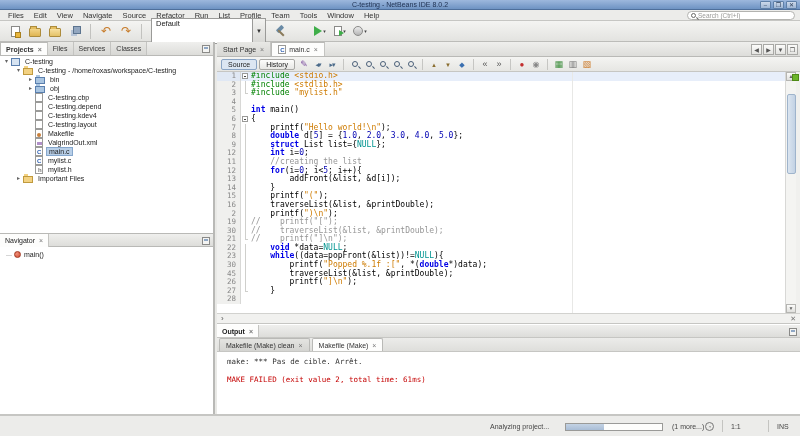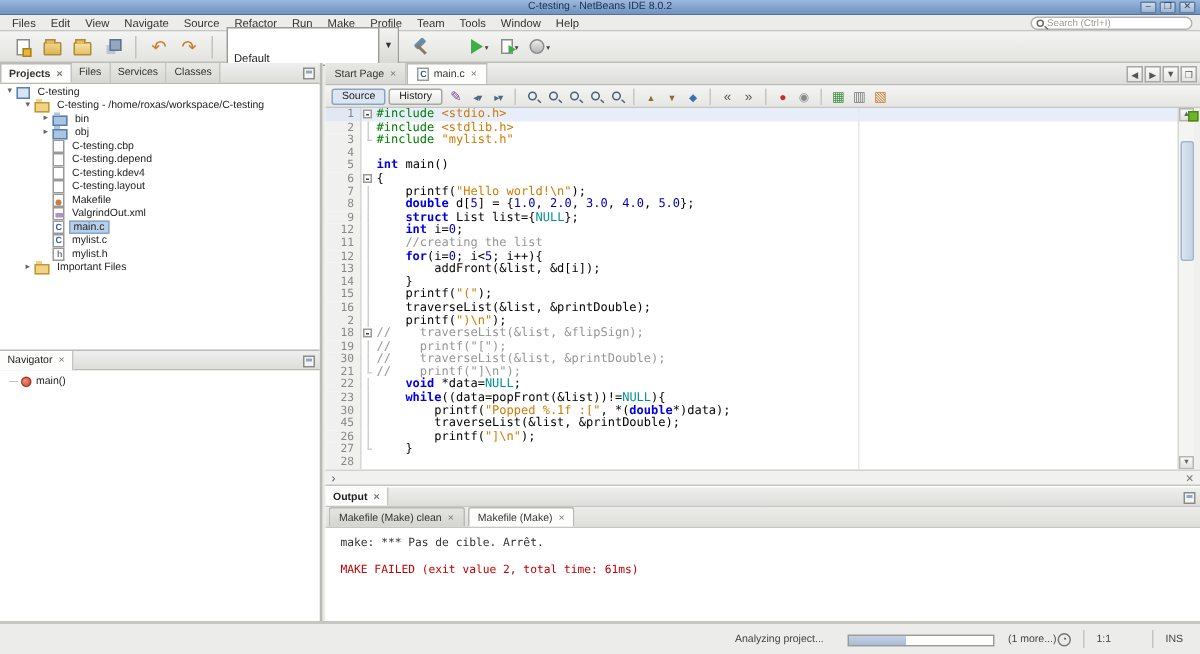--- a/index.html
+++ b/index.html
@@ -45,21 +45,21 @@
   .g-undo::before{content:"↶";font-size:12px;color:#c77b29;line-height:10px;}
   .g-redo::before{content:"↷";font-size:12px;color:#c77b29;line-height:10px;}
   .g-build{width:11px;height:11px;}
   .g-build::before{content:"";position:absolute;left:1px;top:1px;width:8px;height:4px;background:#6a8ba6;border-radius:1px;transform:rotate(-45deg);}
   .g-build::after{content:"";position:absolute;left:5px;top:3px;width:2px;height:8px;background:#8a7a5a;transform:rotate(-45deg);}
   .g-clean-build{box-shadow:7px 7px 0 -3px #e08a2d;}
   .g-run{width:0;height:0;border-left:8px solid #3fae49;border-top:5px solid transparent;border-bottom:5px solid transparent;}
   .g-debug{width:8px;height:10px;background:#fff;border:1px solid #8a8a88;}
   .g-debug::after{content:"";position:absolute;right:-3px;bottom:-1px;width:0;height:0;border-left:5px solid #3fae49;border-top:3px solid transparent;border-bottom:3px solid transparent;}
   .g-profile{width:10px;height:10px;border-radius:50%;border:1px solid #8a8a88;background:linear-gradient(#ececec,#b5b5b5);}
-  .cfgselect{display:flex;align-items:flex-end;height:26px;border:1px solid #9a9a98;background:#fff;margin:8px 4px;}
+  .cfgselect{display:flex;align-items:flex-start;height:26px;border:1px solid #9a9a98;background:#fff;margin:8px 4px;}
   .cfgtext{width:100px;padding:0 4px;font-size:7.5px;color:#222;}
   .cfgarrow{width:13px;height:100%;background:linear-gradient(#f2f2f0,#d8d8d5);border-left:1px solid #9a9a98;
             display:flex;align-items:center;justify-content:center;font-size:6px;color:#333;}
 
   
   .left-panel{position:absolute;left:0;top:42px;width:215px;bottom:22px;background:#fff;border-right:2px solid #b9b9b6;}
   .right-panel{position:absolute;left:217px;top:42px;right:0;bottom:22px;background:#fff;}
 
   .paneltabs{position:relative;height:14px;background:linear-gradient(#eFefed,#ddddda);border-bottom:1px solid #b9b9b6;display:flex;align-items:flex-end;}
   .ptab{height:13px;display:flex;align-items:center;padding:0 5px;border-right:1px solid #c4c4c1;
@@ -202,21 +202,21 @@
 
   <div class="menubar">
     <div class="menu-items">
         <span class="menu-item">Files</span>
         <span class="menu-item">Edit</span>
         <span class="menu-item">View</span>
         <span class="menu-item">Navigate</span>
         <span class="menu-item">Source</span>
         <span class="menu-item">Refactor</span>
         <span class="menu-item">Run</span>
-        <span class="menu-item">Make</span>
+        <span class="menu-item">List</span>
         <span class="menu-item">Profile</span>
         <span class="menu-item">Team</span>
         <span class="menu-item">Tools</span>
         <span class="menu-item">Window</span>
         <span class="menu-item">Help</span>
       </div>
     <div class="searchbox">
       <span class="mag"></span>
       <span class="searchph">Search (Ctrl+I)</span>
     </div>
@@ -480,21 +480,20 @@
           <div class="code-line"><span class="ln">8</span><span class="fold"><span class="fv"></span></span><span class="codetx"><span class="tk-pl">    </span><span class="tk-kw">double</span><span class="tk-pl"> d[</span><span class="tk-num">5</span><span class="tk-pl">] = {</span><span class="tk-num">1.0</span><span class="tk-pl">, </span><span class="tk-num">2.0</span><span class="tk-pl">, </span><span class="tk-num">3.0</span><span class="tk-pl">, </span><span class="tk-num">4.0</span><span class="tk-pl">, </span><span class="tk-num">5.0</span><span class="tk-pl">};</span></span></div>
           <div class="code-line"><span class="ln">9</span><span class="fold"><span class="fv"></span></span><span class="codetx"><span class="tk-pl">    </span><span class="tk-kw">struct</span><span class="tk-pl"> List list={</span><span class="tk-mac">NULL</span><span class="tk-pl">};</span></span></div>
           <div class="code-line"><span class="ln">12</span><span class="fold"><span class="fv"></span></span><span class="codetx"><span class="tk-pl">    </span><span class="tk-kw">int</span><span class="tk-pl"> i=</span><span class="tk-num">0</span><span class="tk-pl">;</span></span></div>
           <div class="code-line"><span class="ln">11</span><span class="fold"><span class="fv"></span></span><span class="codetx"><span class="tk-cm">    //creating the list</span></span></div>
           <div class="code-line"><span class="ln">12</span><span class="fold"><span class="fv"></span></span><span class="codetx"><span class="tk-pl">    </span><span class="tk-kw">for</span><span class="tk-pl">(i=</span><span class="tk-num">0</span><span class="tk-pl">; i&lt;</span><span class="tk-num">5</span><span class="tk-pl">; i++){</span></span></div>
           <div class="code-line"><span class="ln">13</span><span class="fold"><span class="fv"></span></span><span class="codetx"><span class="tk-pl">        addFront(&amp;list, &amp;d[i]);</span></span></div>
           <div class="code-line"><span class="ln">14</span><span class="fold"><span class="fv"></span></span><span class="codetx"><span class="tk-pl">    }</span></span></div>
           <div class="code-line"><span class="ln">15</span><span class="fold"><span class="fv"></span></span><span class="codetx"><span class="tk-pl">    printf(</span><span class="tk-str">"("</span><span class="tk-pl">);</span></span></div>
           <div class="code-line"><span class="ln">16</span><span class="fold"><span class="fv"></span></span><span class="codetx"><span class="tk-pl">    traverseList(&amp;list, &amp;printDouble);</span></span></div>
           <div class="code-line"><span class="ln">2</span><span class="fold"><span class="fv"></span></span><span class="codetx"><span class="tk-pl">    printf(</span><span class="tk-str">")\n"</span><span class="tk-pl">);</span></span></div>
-          <div class="code-line"><span class="ln">18</span><span class="fold"><span class="fbox"></span></span><span class="codetx"><span class="tk-cm">//    traverseList(&amp;list, &amp;flipSign);</span></span></div>
           <div class="code-line"><span class="ln">19</span><span class="fold"><span class="fv"></span></span><span class="codetx"><span class="tk-cm">//    printf("[");</span></span></div>
           <div class="code-line"><span class="ln">30</span><span class="fold"><span class="fv"></span></span><span class="codetx"><span class="tk-cm">//    traverseList(&amp;list, &amp;printDouble);</span></span></div>
           <div class="code-line"><span class="ln">21</span><span class="fold"><span class="fend"></span></span><span class="codetx"><span class="tk-cm">//    printf("]\n");</span></span></div>
           <div class="code-line"><span class="ln">22</span><span class="fold"><span class="fv"></span></span><span class="codetx"><span class="tk-pl">    </span><span class="tk-kw">void</span><span class="tk-pl"> *data=</span><span class="tk-mac">NULL</span><span class="tk-pl">;</span></span></div>
           <div class="code-line"><span class="ln">23</span><span class="fold"><span class="fv"></span></span><span class="codetx"><span class="tk-pl">    </span><span class="tk-kw">while</span><span class="tk-pl">((data=popFront(&amp;list))!=</span><span class="tk-mac">NULL</span><span class="tk-pl">){</span></span></div>
           <div class="code-line"><span class="ln">30</span><span class="fold"><span class="fv"></span></span><span class="codetx"><span class="tk-pl">        printf(</span><span class="tk-str">"Popped %.1f :["</span><span class="tk-pl">, *(</span><span class="tk-kw">double</span><span class="tk-pl">*)data);</span></span></div>
           <div class="code-line"><span class="ln">45</span><span class="fold"><span class="fv"></span></span><span class="codetx"><span class="tk-pl">        traverseList(&amp;list, &amp;printDouble);</span></span></div>
           <div class="code-line"><span class="ln">26</span><span class="fold"><span class="fv"></span></span><span class="codetx"><span class="tk-pl">        printf(</span><span class="tk-str">"]\n"</span><span class="tk-pl">);</span></span></div>
           <div class="code-line"><span class="ln">27</span><span class="fold"><span class="fend"></span></span><span class="codetx"><span class="tk-pl">    }</span></span></div>
           <div class="code-line"><span class="ln">28</span><span class="fold"></span><span class="codetx"></span></div>

